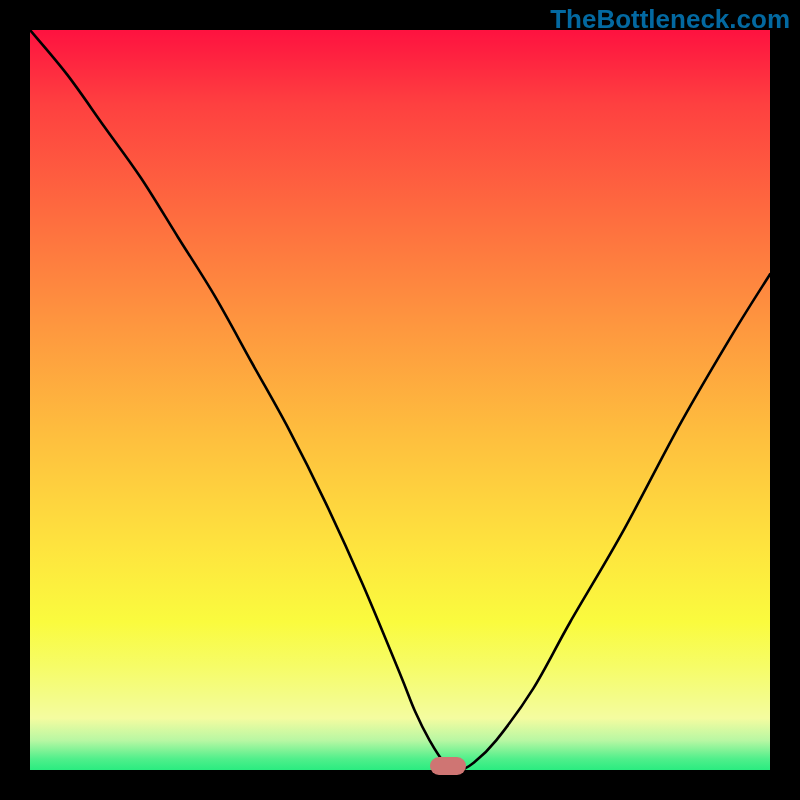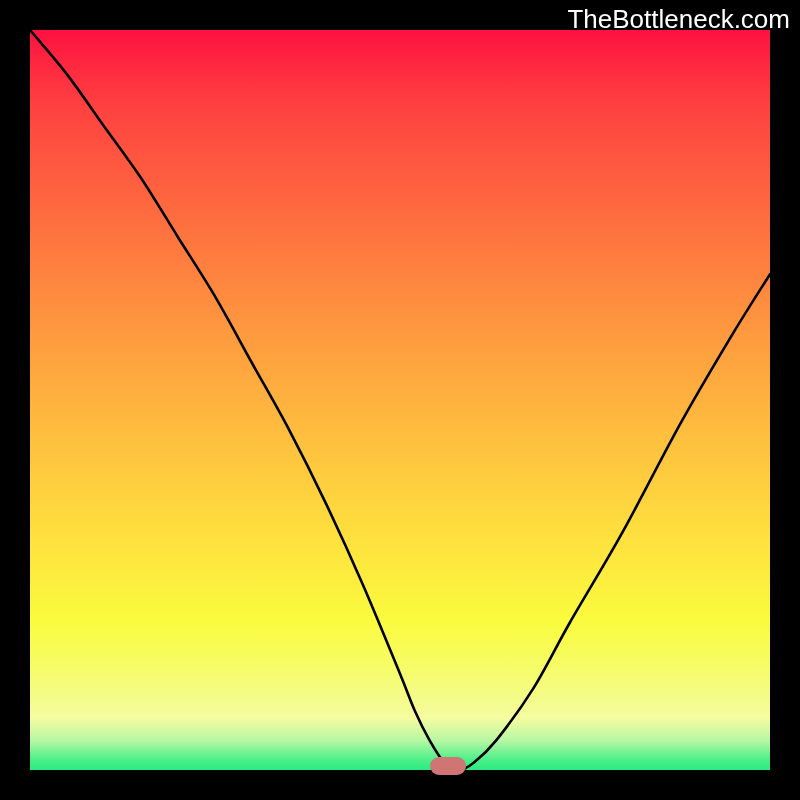--- a/index.html
+++ b/index.html
@@ -15,22 +15,22 @@
     width: 800px;
     height: 800px;
     background: #000;
   }
   .watermark {
     position: absolute;
     top: 4px;
     right: 10px;
     font-family: Arial, Helvetica, sans-serif;
     font-size: 26px;
-    font-weight: normal;
-    color: #ffffff;
+    font-weight: bold;
+    color: #0369a1;
     letter-spacing: 0px;
     z-index: 10;
   }
   svg.plot {
     position: absolute;
     left: 30px;
     top: 30px;
     width: 740px;
     height: 740px;
   }

